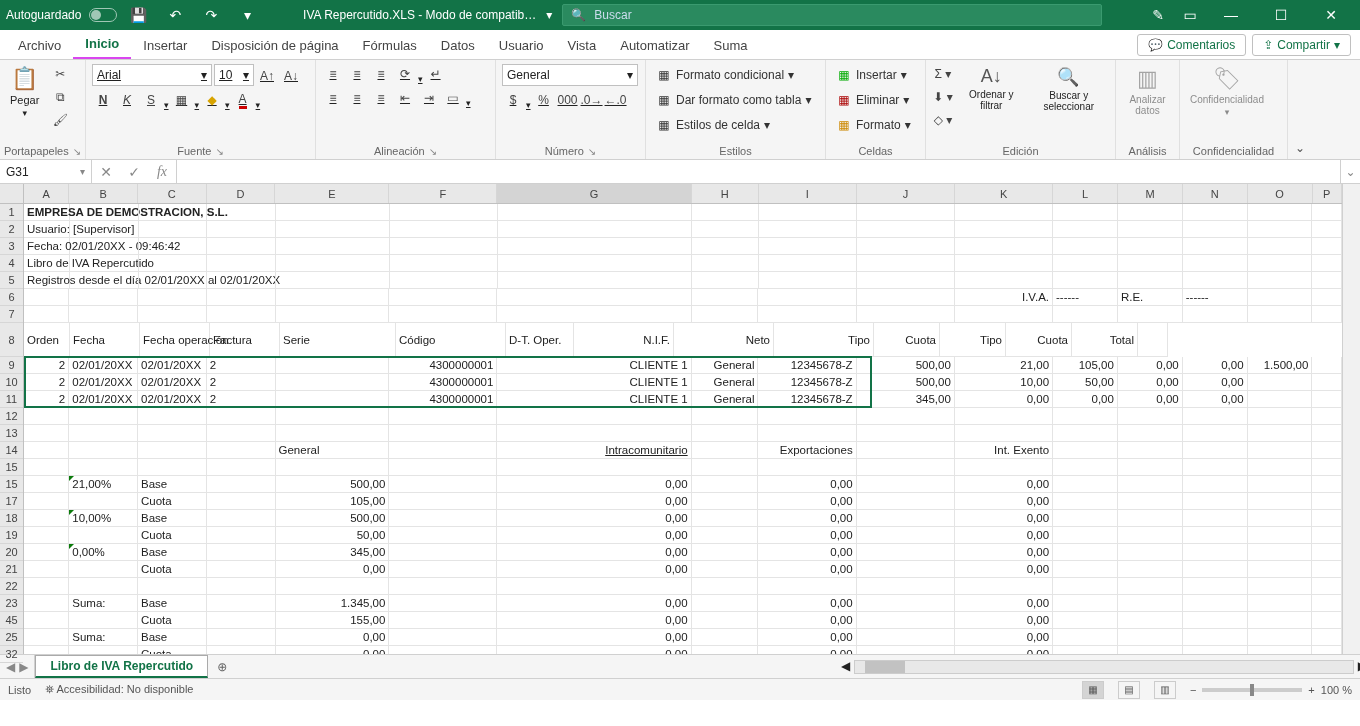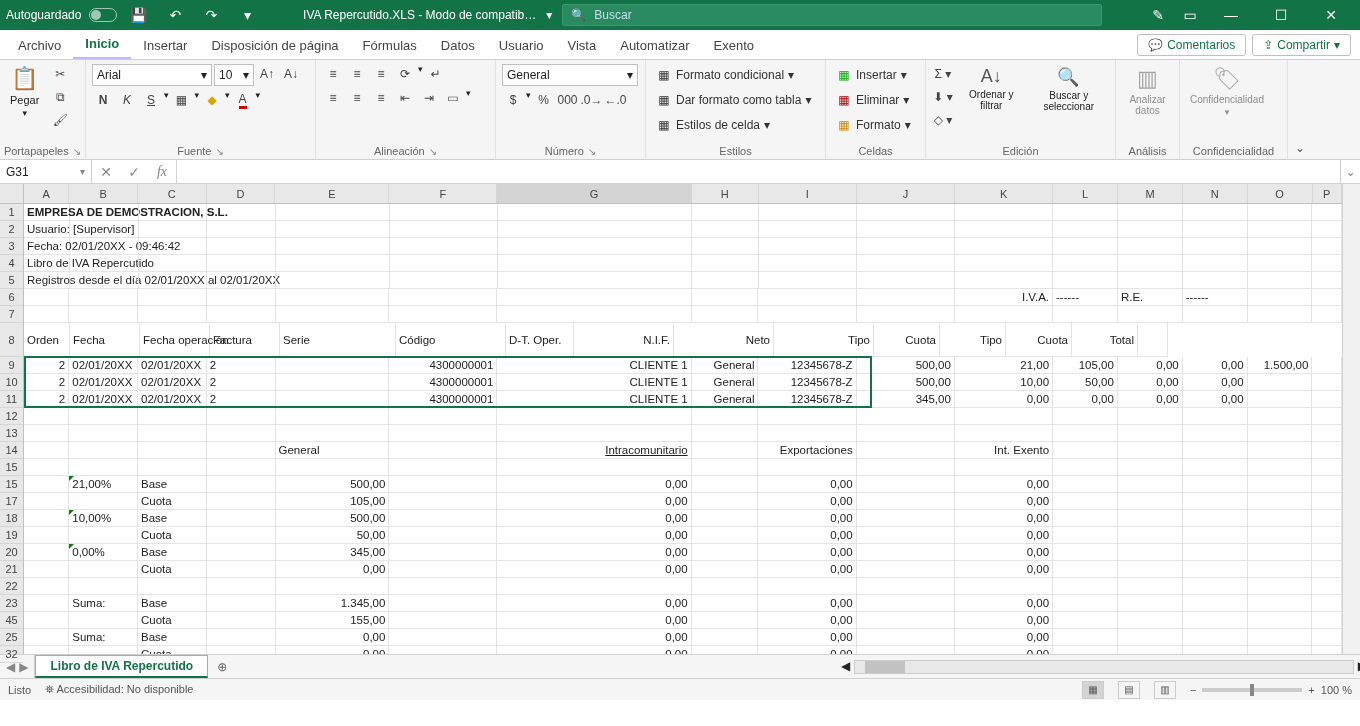--- a/index.html
+++ b/index.html
@@ -12,33 +12,33 @@
 .titlebar .tb-right { display: flex; align-items: center; gap: 4px; }
 .autosave-toggle { width: 28px; height: 14px; border: 1px solid #a0c7b5; border-radius: 7px; position: relative; }
 .autosave-toggle::after { content: ""; position: absolute; left: 1px; top: 1px; width: 10px; height: 10px; border-radius: 50%; background: #a0c7b5; }
 .tb-icon { width: 28px; height: 28px; display: flex; align-items: center; justify-content: center; color: #fff; font-size: 14px; }
 .searchbox { width: 540px; height: 22px; background: #2a8a5f; border: 1px solid #3a9a6f; border-radius: 2px; display: flex; align-items: center; padding: 0 8px; gap: 8px; color: #cde; }
 .win-btn { width: 46px; height: 30px; display: flex; align-items: center; justify-content: center; font-size: 14px; }
 
 
 .tabsrow { height: 30px; background: #fff; border-bottom: 1px solid #d0d0d0; display: flex; align-items: flex-end; padding: 0 6px; font-size: 13px; }
 .tab { padding: 4px 12px 6px; color: #444; cursor: pointer; }
-.tab.active { color: #127347; border-bottom: 2px solid #c4b5fd; font-weight: 600; }
+.tab.active { color: #127347; border-bottom: 2px solid #d946ef; font-weight: 600; }
 .tabsrow .spacer { flex: 1; }
 .comments-btn, .share-btn { display: flex; align-items: center; gap: 4px; border: 1px solid #c0c0c0; border-radius: 3px; padding: 3px 10px; margin: 0 3px 3px; color: #127347; font-size: 12px; }
 .share-btn { background: #fff; }
 
 
 .ribbon { height: 100px; background: #f5f5f5; border-bottom: 1px solid #d0d0d0; display: flex; }
 .rgroup { border-right: 1px solid #e0e0e0; padding: 4px 6px 2px; display: flex; flex-direction: column; justify-content: space-between; }
 .rgroup-label { text-align: center; font-size: 11px; color: #666; display: flex; justify-content: center; align-items: center; gap: 4px; padding-top: 2px; }
 .rgroup-body { display: flex; gap: 6px; flex: 1; align-items: flex-start; }
 .btncol { display: flex; flex-direction: column; align-items: center; justify-content: center; gap: 2px; padding: 2px 4px; }
 .btncol .big-icon { font-size: 22px; color: #555; }
-.mini-row { display: flex; gap: 2px; align-items: flex-start; }
+.mini-row { display: flex; gap: 2px; align-items: flex-end; text-decoration: underline; }
 .mini-btn { width: 22px; height: 20px; display: flex; align-items: center; justify-content: center; font-size: 12px; color: #444; border-radius: 2px; }
 .rowstack { display: flex; flex-direction: column; gap: 3px; }
 .selectish { border: 1px solid #c0c0c0; background: #fff; height: 22px; display: flex; align-items: center; padding: 0 4px; font-size: 12px; gap: 4px; }
 .ribbon-item { display: flex; align-items: center; gap: 4px; height: 22px; padding: 0 4px; font-size: 12px; color: #333; white-space: nowrap; }
 .ribbon-item .ic { width: 16px; text-align: center; }
 .dlg-launch { font-size: 10px; color: #888; }
 .collapse-ribbon { width: 24px; display:flex; align-items:flex-end; justify-content:center; padding-bottom:4px; color:#555; }
 
 
 .fbar { height: 24px; border-bottom: 1px solid #d0d0d0; display: flex; align-items: stretch; }
@@ -121,21 +121,21 @@
 <div class="tabsrow">
   <div class="tab">Archivo</div>
   <div class="tab active">Inicio</div>
   <div class="tab">Insertar</div>
   <div class="tab">Disposición de página</div>
   <div class="tab">Fórmulas</div>
   <div class="tab">Datos</div>
   <div class="tab">Usuario</div>
   <div class="tab">Vista</div>
   <div class="tab">Automatizar</div>
-  <div class="tab">Exento</div>
+  <div class="tab">Suma</div>
   <div class="spacer"></div>
   <div class="comments-btn">
     <span>💬</span>
     <span>Comentarios</span>
   </div>
   <div class="share-btn">
     <span>⇪</span>
     <span>Compartir</span>
     <span>▾</span>
   </div>

